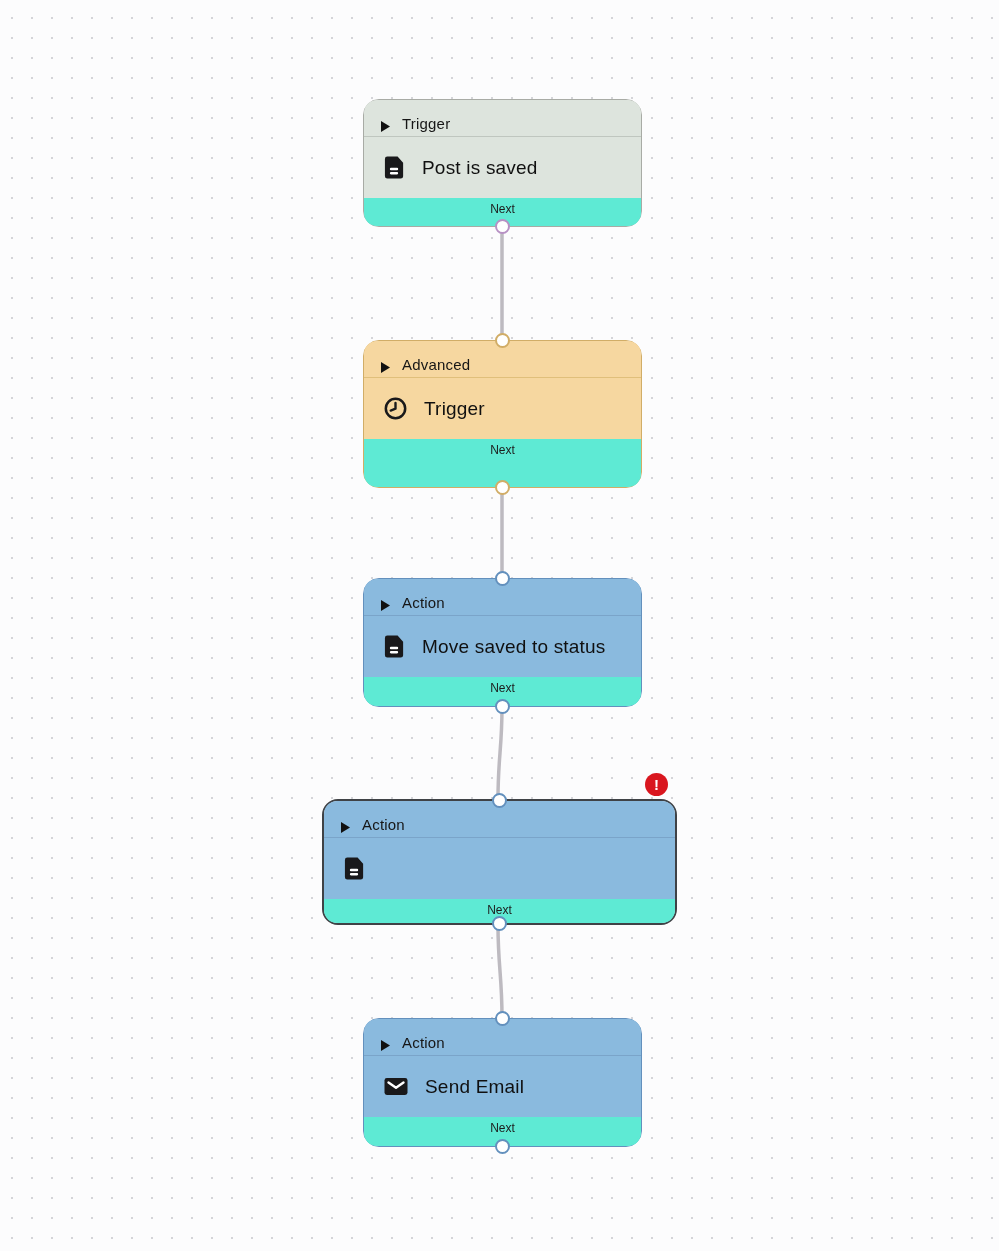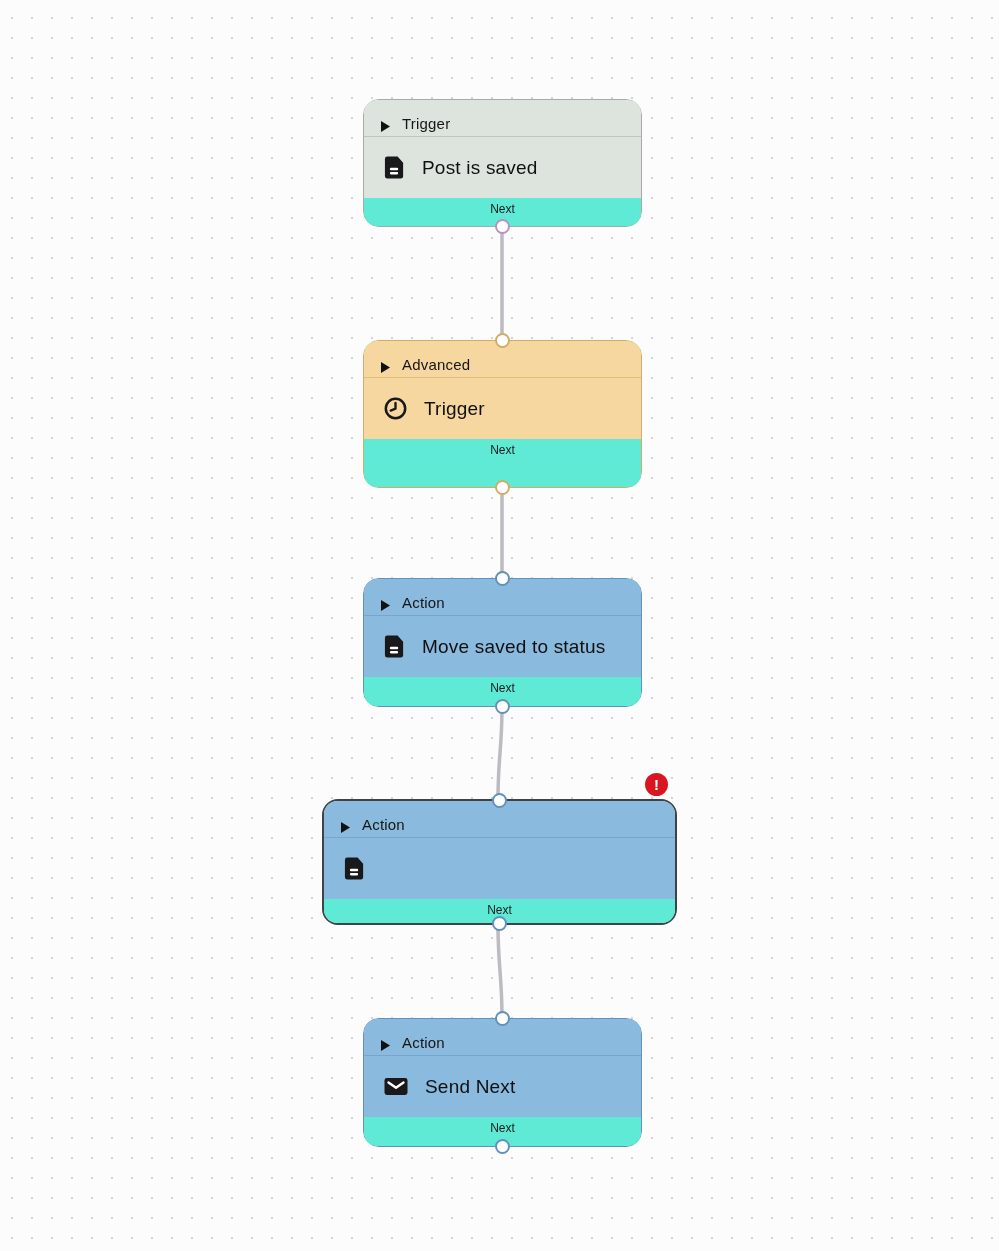--- a/index.html
+++ b/index.html
@@ -178,21 +178,21 @@
         </span>
         <span>Action</span>
       </div>
       <div class="node-body">
         <span class="node-icon">
           <svg width="26" height="25" viewBox="0 0 26 24">
             <rect x="1.5" y="3.5" width="23" height="17" rx="2.4" fill="#19191b"></rect>
             <polyline points="5.5,8 13,13.3 20.5,8" fill="none" stroke="#fff" stroke-width="2.4" stroke-linecap="round" stroke-linejoin="round"></polyline>
           </svg>
         </span>
-        <span>Send Next</span>
+        <span>Send Email</span>
       </div>
       <div class="node-footer">Next</div>
     </div>
     <span class="port port-top"></span>
     <span class="port port-bottom"></span>
   </div>
 
 </div>
 
 </body></html>

